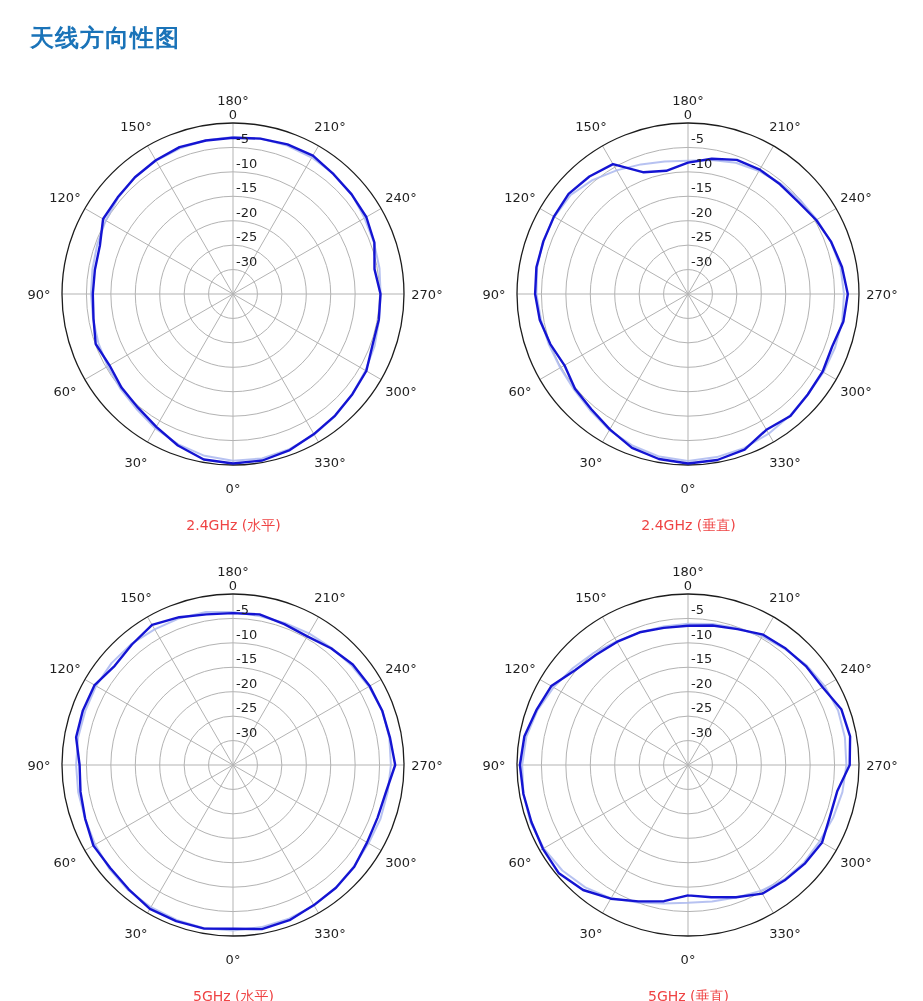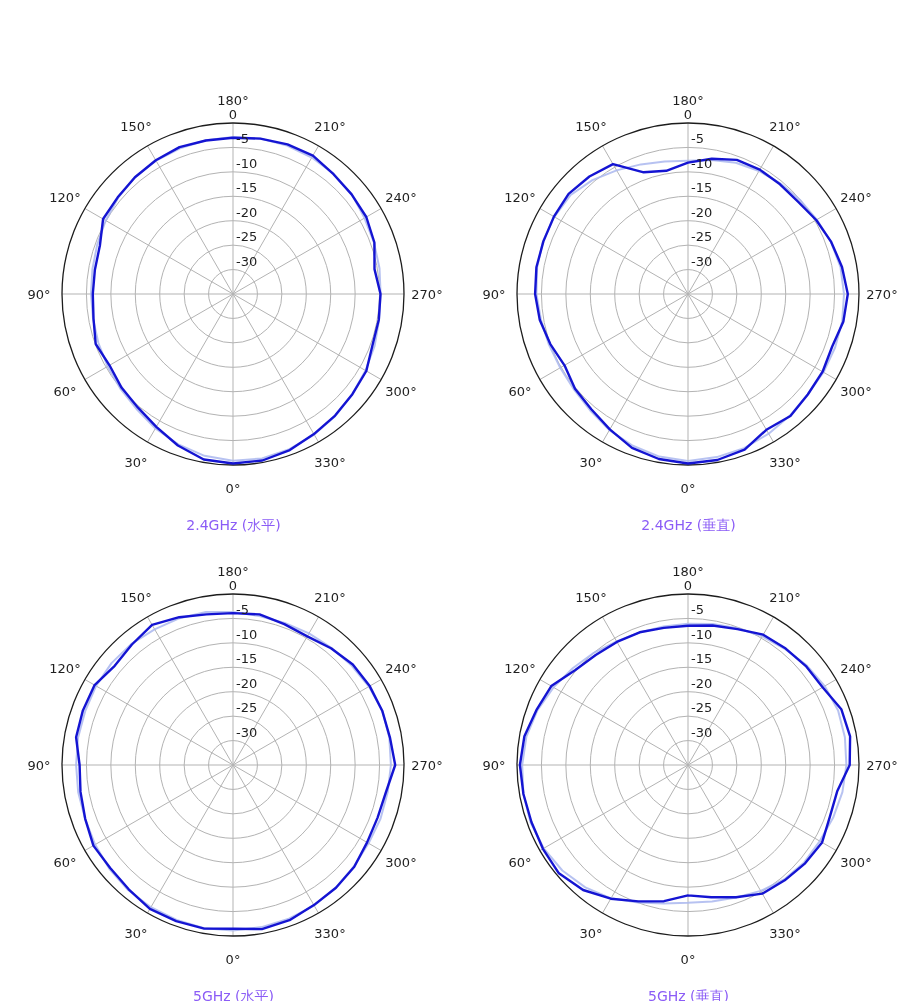--- a/index.html
+++ b/index.html
@@ -14,29 +14,30 @@
     font-size:24px;font-weight:700;letter-spacing:1px;
     font-family:"Liberation Sans","DejaVu Sans",sans-serif;
   }
   .grid{
     position:absolute;left:6px;top:78px;
     display:grid;grid-template-columns:455px 455px;grid-row-gap:14px;
   }
   figure.cell{margin:0;display:flex;flex-direction:column;align-items:center;}
   svg.polar{display:block;}
   .caption{
-    font-size:14px;color:#8b5cf6;text-align:center;margin-top:3px;
+    font-size:14px;color:#ef4444;text-align:center;margin-top:3px;
     font-family:"DejaVu Sans","Liberation Sans",sans-serif;
   }
   .axis-text{font-size:13px;fill:#1f1f1f;}
 </style>
 </head>
 <body>
 
 <div class="page">
+  <h1 class="title" style="color: rgb(26, 115, 184);">天线方向性图</h1>
 
   <div class="grid">
     <figure class="cell">
       <svg class="polar" width="455" height="436" viewBox="0 0 455 436">
           <circle cx="227" cy="216" r="146.57142857142858" fill="none" stroke="#b3b3b3" stroke-width="1"></circle>
           <circle cx="227" cy="216" r="122.14285714285714" fill="none" stroke="#b3b3b3" stroke-width="1"></circle>
           <circle cx="227" cy="216" r="97.71428571428571" fill="none" stroke="#b3b3b3" stroke-width="1"></circle>
           <circle cx="227" cy="216" r="73.28571428571429" fill="none" stroke="#b3b3b3" stroke-width="1"></circle>
           <circle cx="227" cy="216" r="48.857142857142854" fill="none" stroke="#b3b3b3" stroke-width="1"></circle>
           <circle cx="227" cy="216" r="24.428571428571427" fill="none" stroke="#b3b3b3" stroke-width="1"></circle>

